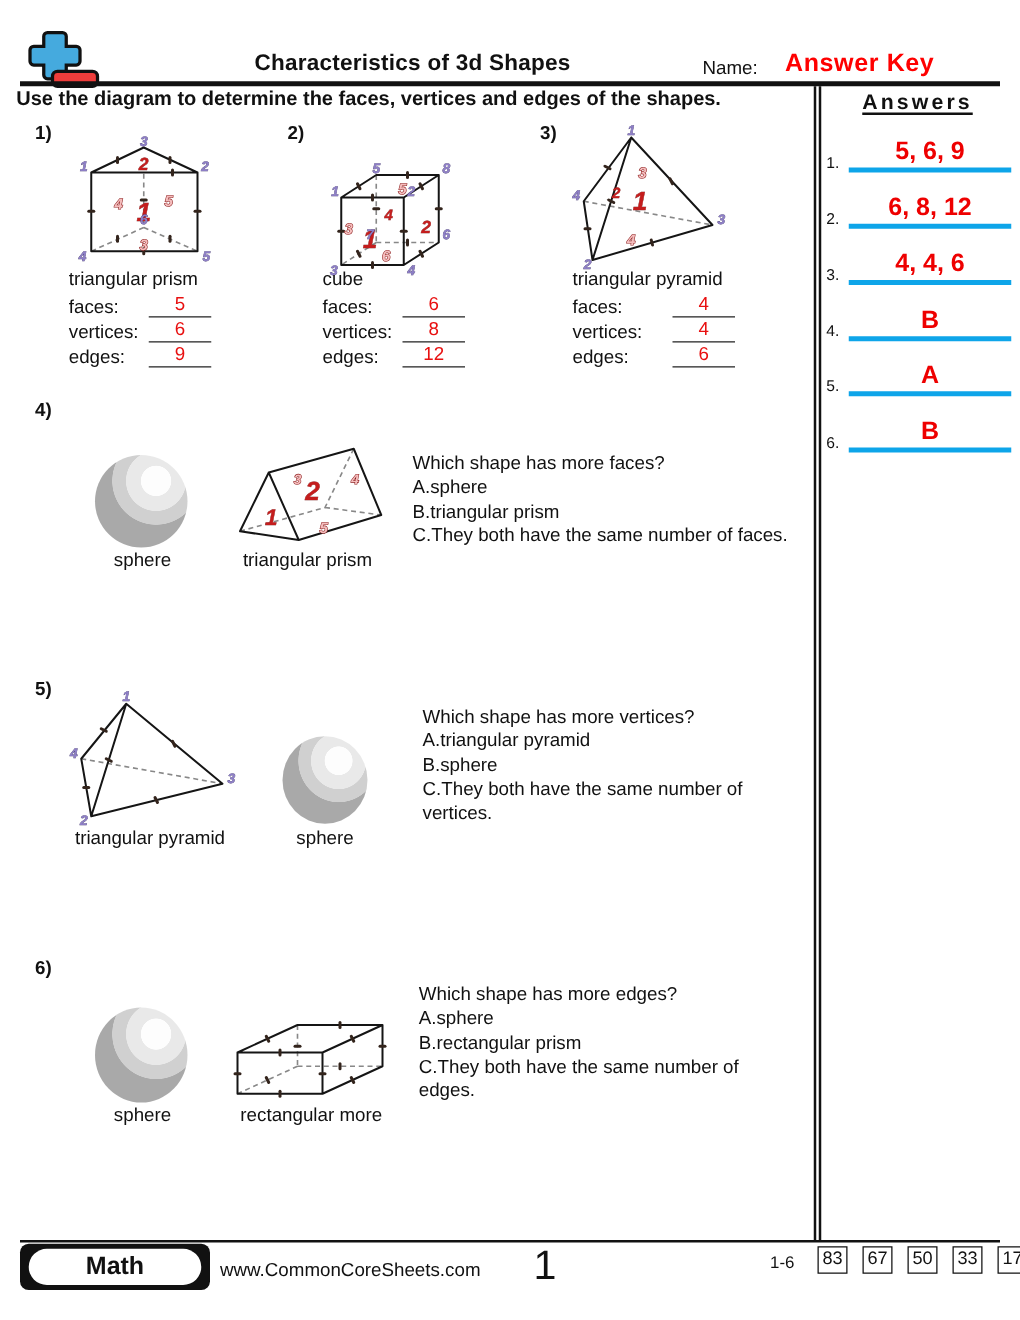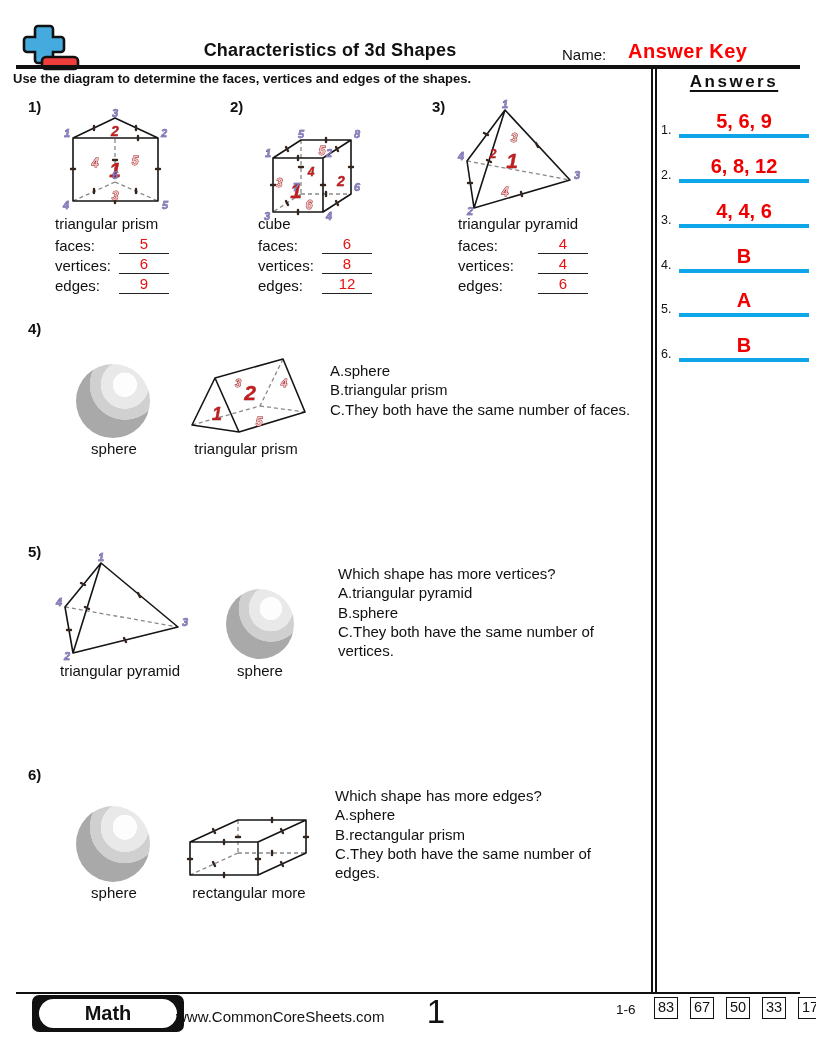--- a/index.html
+++ b/index.html
@@ -7,21 +7,21 @@
   .page { position:relative; width:816px; height:1056px; background:#fff; overflow:hidden; }
 
   
   .logo { position:absolute; left:18px; top:24px; }
   .title { position:absolute; left:180px; top:40px; width:300px; text-align:center;
            font-size:18px; font-weight:bold; letter-spacing:0.2px; }
   .name-label { position:absolute; left:562px; top:46px; font-size:15px; }
   .name-value { position:absolute; left:628px; top:40px; font-size:20px; font-weight:bold;
                 color:#f00; letter-spacing:0.5px; }
   .header-rule { position:absolute; left:16px; top:65px; width:784px; height:4px; background:#111; }
-  .instructions { position:absolute; left:13px; top:71px; font-size:13px; font-weight:bold; }
+  .instructions { position:absolute; left:13px; top:71px; font-size:16px; font-weight:bold; }
 
   
   .v-divider { position:absolute; left:651px; top:69px; height:924px; width:6px;
                border-left:2px solid #111; border-right:2px solid #111; }
   .answers-heading { position:absolute; left:660px; top:72px; width:148px; text-align:center;
                      font-size:17px; font-weight:bold; letter-spacing:2.5px;
                      text-decoration:underline; text-decoration-thickness:2px; text-underline-offset:3px; }
   .ans-row { position:absolute; left:655px; width:158px; height:30px; }
   .ans-num { position:absolute; left:6px; bottom:1px; font-size:12.5px; }
   .ans-line { position:absolute; left:24px; bottom:0; width:130px; border-bottom:4px solid #0ea5e9;
@@ -54,21 +54,21 @@
            font-style:italic; text-anchor:middle; paint-order:stroke; stroke:#3c3168; stroke-width:0.45px; }
   .flab  { fill:#c41d1d; font-family:"Liberation Sans",sans-serif; font-size:12px; font-weight:bold;
            font-style:italic; text-anchor:middle; paint-order:stroke; stroke:#6d0f0f; stroke-width:0.35px; }
   .flab.big { font-size:21px; }
   .flab.mid { font-size:14px; }
   .flab.outline { fill:#f5bdbd; stroke:#8c1d1d; stroke-width:0.9px; }
 
   
   .footer-rule { position:absolute; left:16px; top:992px; width:784px; height:2px; background:#111; }
   .brand-badge { position:absolute; left:16px; top:995px; width:152px; height:37px;
-                 background:#111; border-radius:7px;margin-left:16px; }
+                 background:#111; border-radius:7px; }
   .brand-pill { position:absolute; left:7px; top:4px; width:138px; height:29px; background:#fff;
                 border-radius:15px; text-align:center; font-size:20px; font-weight:bold;
                 line-height:29px; color:#111; }
   .website { position:absolute; left:176px; top:1008px; font-size:15px; }
   .page-number { position:absolute; left:336px; top:993px; width:200px; text-align:center; font-size:33px; }
   .score-range { position:absolute; left:616px; top:1002px; font-size:13.5px; }
   .score-table { position:absolute; left:654px; top:997px; display:flex; gap:12px; }
   .score-cell { width:24px; height:22px; border:1.6px solid #111; background:#fff;
                 text-align:center; font-size:14.5px; line-height:19px; }
   .score-cell.hl { background:#d8e0f4; }
@@ -249,20 +249,21 @@
     <path class="edge" d="M29 28 L6 75 L53 82 Z M29 28 L97 9 L119 62 L53 82"></path>
     <text class="flab" style="font-size:18px" x="31" y="70">1</text>
     <text class="flab big" x="64" y="50">2</text>
     <text class="flab outline" style="font-size:11px" x="52" y="37">3</text>
     <text class="flab outline" style="font-size:11px" x="98" y="37">4</text>
     <text class="flab outline" x="73" y="76">5</text>
   </svg>
   <div class="shape-label" style="left:62px;top:440px;width:104px">sphere</div>
   <div class="shape-label" style="left:178px;top:440px;width:136px">triangular prism</div>
   <div class="question" style="left:330px;top:361px;width:325px">
+    <div>Which shape has more faces?</div>
     <div>A.sphere</div>
     <div>B.triangular prism</div>
     <div>C.They both have the same number of faces.</div>
   </div>
 
   <svg style="left:50px;top:556px" width="142" height="104" viewBox="0 0 142 104">
     <path class="hedge" d="M15 51 L128 71"></path>
     <path class="edge" d="M51 7 L23 97 L128 71 Z M51 7 L15 51 L23 97"></path>
     <line class="tick" x1="35" y1="51" x2="39" y2="53"></line>
     <line class="tick" x1="88" y1="37" x2="90" y2="41"></line>

